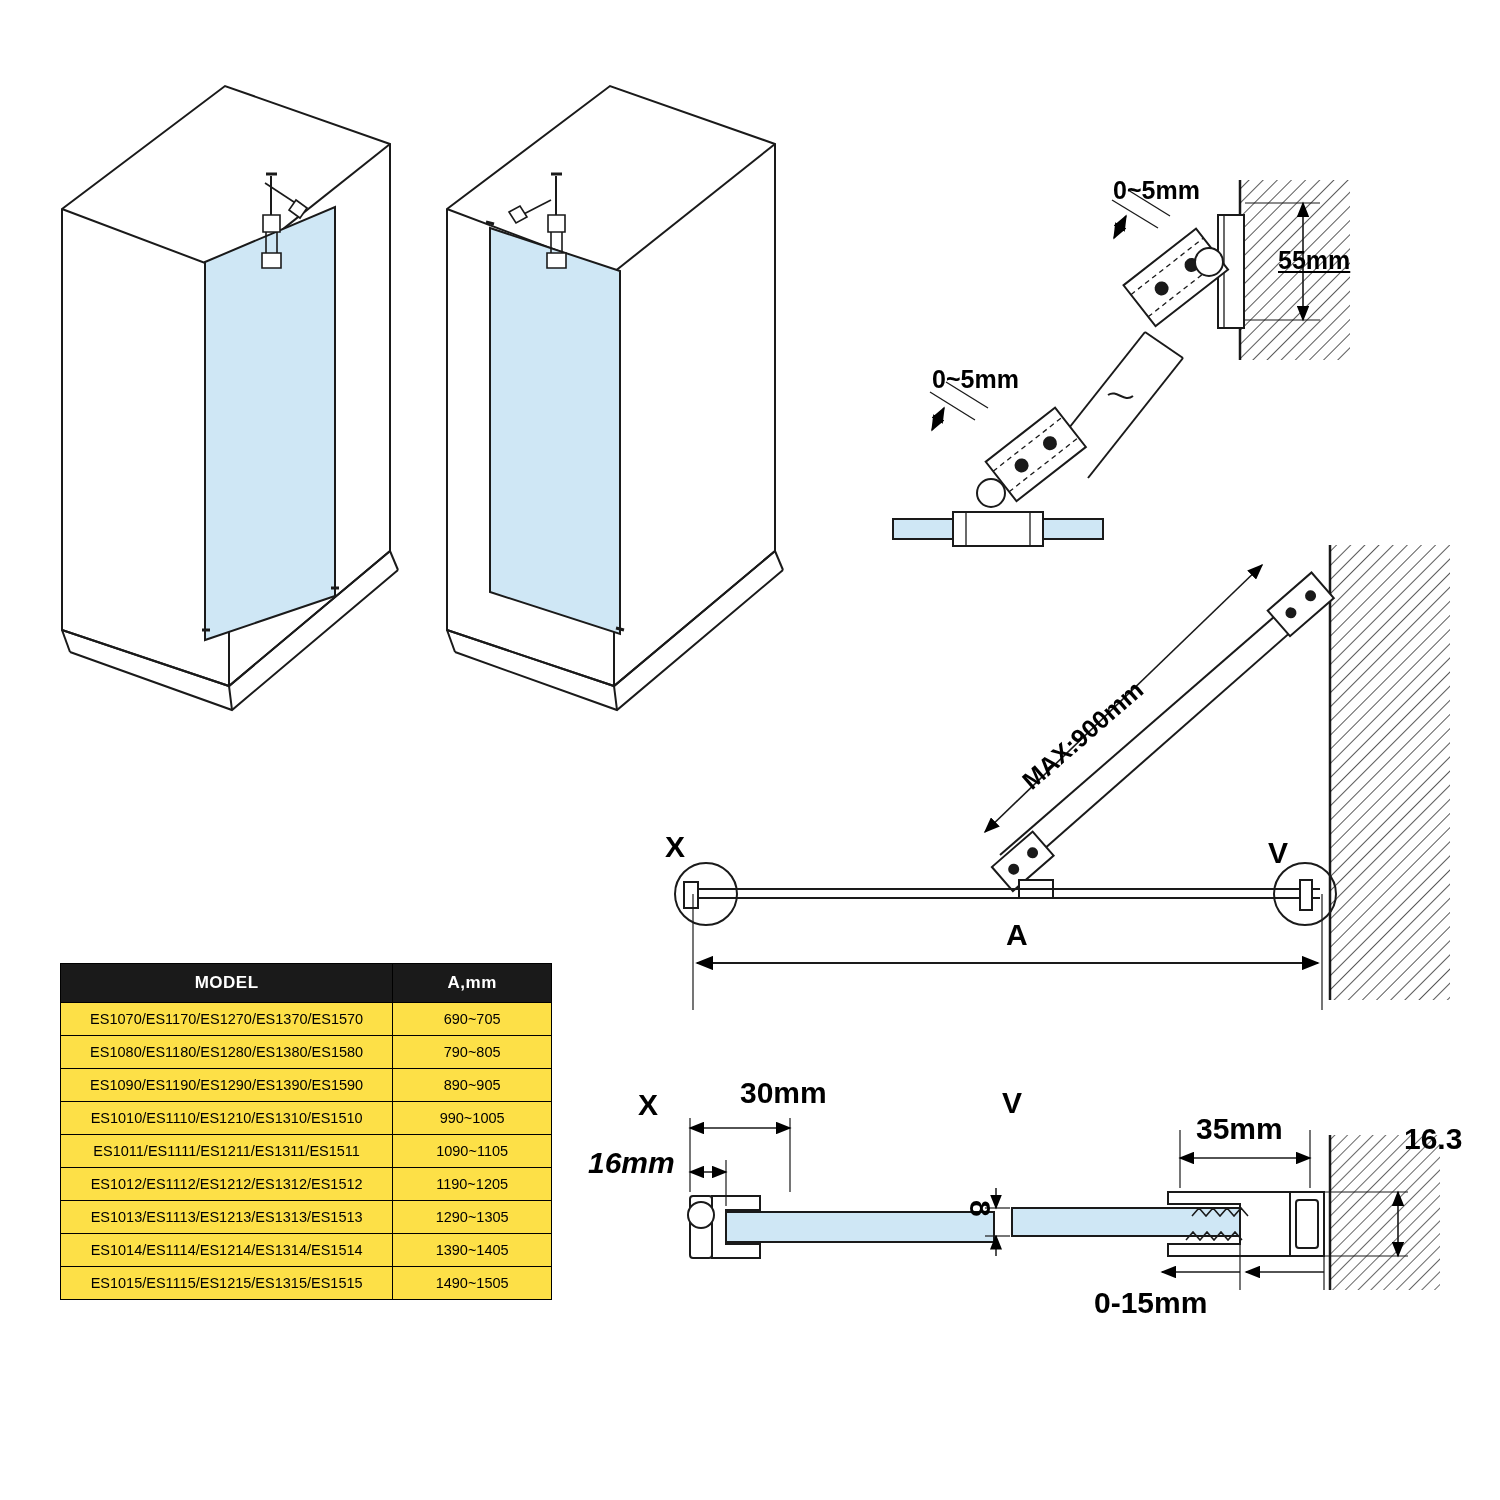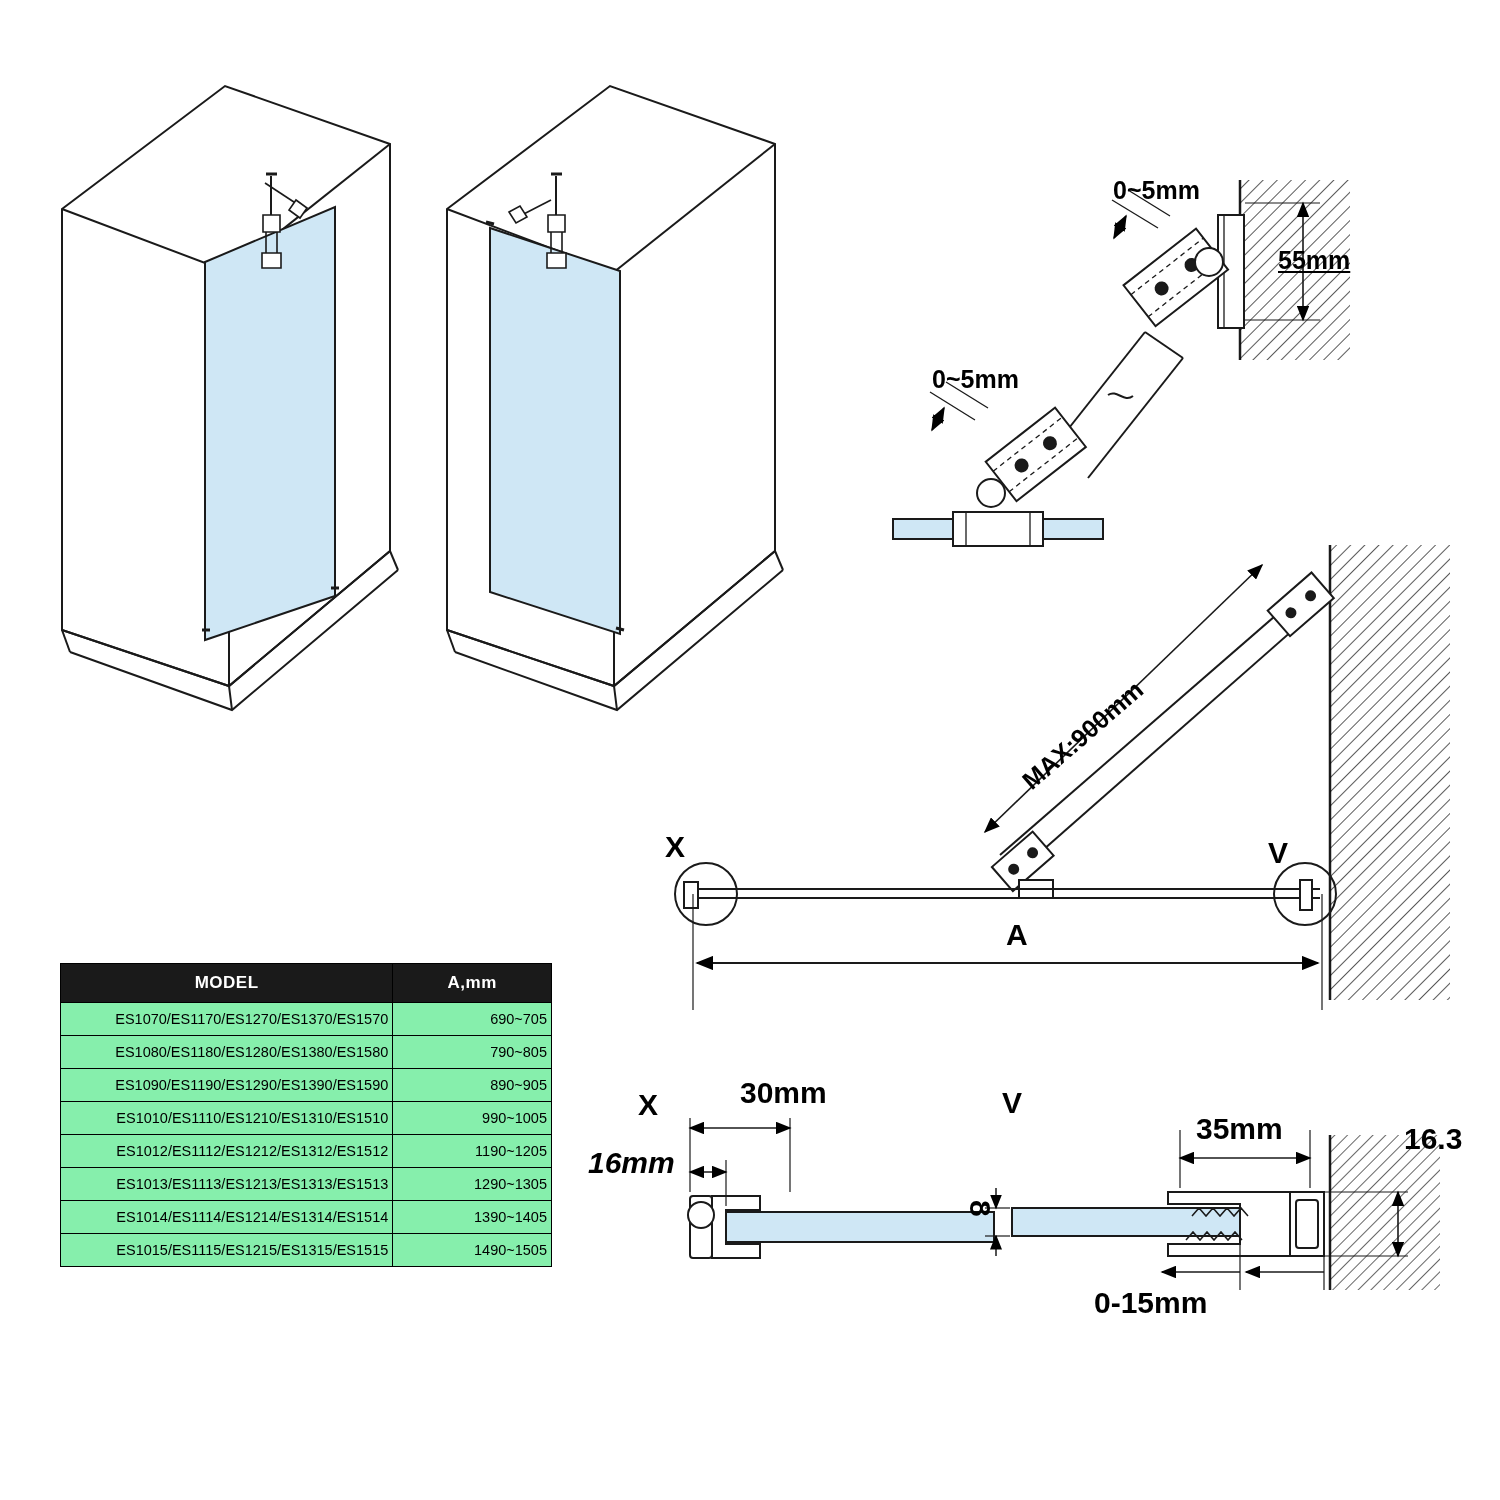--- a/index.html
+++ b/index.html
@@ -26,37 +26,37 @@
     width: 1500px;
     height: 1500px;
   }
   
   .spec-table {
     position: absolute;
     left: 60px;
     top: 963px;
     width: 492px;
     border-collapse: collapse;
-    background: #86efac;
+    background: #fde047;
     font-size: 15px;
   }
   .spec-table th {
     background: #1a1a1a;
     color: #ffffff;
     font-weight: bold;
     font-size: 17px;
     padding: 9px 4px;
     border: 1px solid #000;
     text-align: center;
     letter-spacing: 0.5px;
   }
   .spec-table td {
     border: 1px solid #000;
     padding: 8px 4px;
-    text-align: right;
+    text-align: center;
     font-size: 14.5px;
     color: #000;
     white-space: nowrap;
   }
   .spec-table td.model {
     width: 330px;
   }
   .spec-table td.val {
     width: 160px;
   }
@@ -340,20 +340,24 @@
         </tr>
         <tr>
           <td class="model">ES1090/ES1190/ES1290/ES1390/ES1590</td>
           <td class="val">890~905</td>
         </tr>
         <tr>
           <td class="model">ES1010/ES1110/ES1210/ES1310/ES1510</td>
           <td class="val">990~1005</td>
         </tr>
         <tr>
+          <td class="model">ES1011/ES1111/ES1211/ES1311/ES1511</td>
+          <td class="val">1090~1105</td>
+        </tr>
+        <tr>
           <td class="model">ES1012/ES1112/ES1212/ES1312/ES1512</td>
           <td class="val">1190~1205</td>
         </tr>
         <tr>
           <td class="model">ES1013/ES1113/ES1213/ES1313/ES1513</td>
           <td class="val">1290~1305</td>
         </tr>
         <tr>
           <td class="model">ES1014/ES1114/ES1214/ES1314/ES1514</td>
           <td class="val">1390~1405</td>

